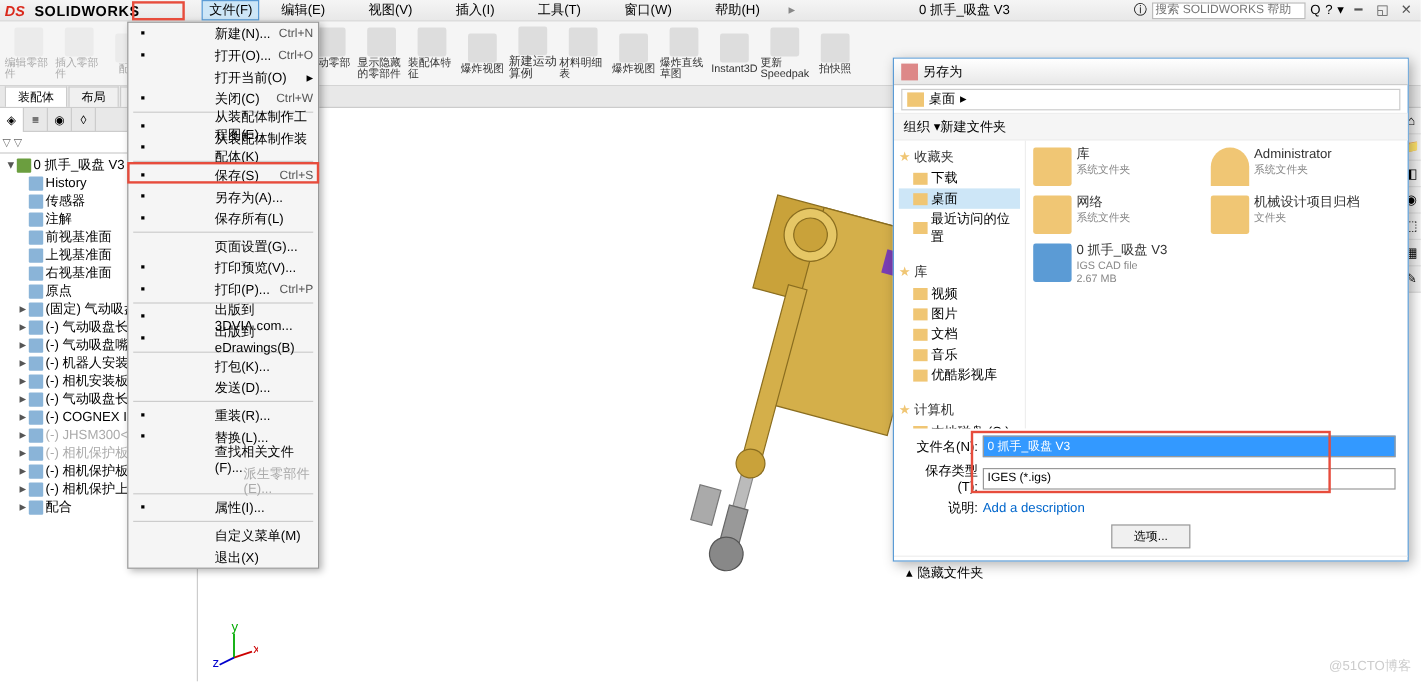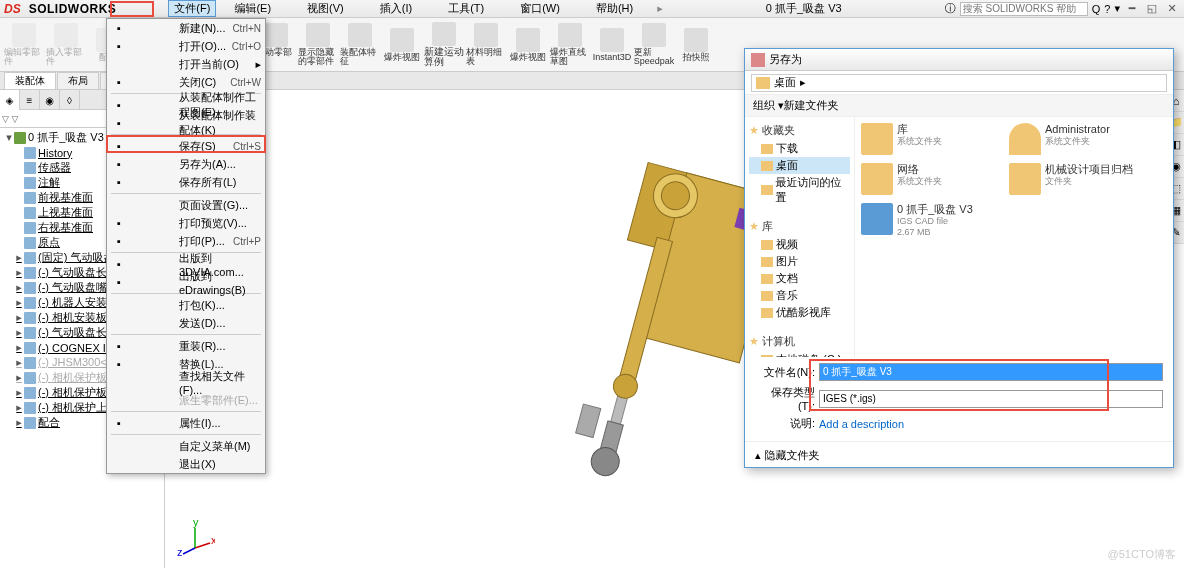--- a/index.html
+++ b/index.html
@@ -25,21 +25,21 @@
 .main { display:flex; height:478px; }
 .left-panel { width:165px; border-right:1px solid #ccc; background:#fff; overflow:hidden; }
 .lp-tabs { height:20px; display:flex; background:#e8e8e8; border-bottom:1px solid #ccc; }
 .lp-tab { width:20px; height:20px; display:flex; align-items:center; justify-content:center; border-right:1px solid #ccc; font-size:10px; cursor:pointer; }
 .lp-tab.active { background:#fff; }
 .tree { padding:2px 0; font-size:10px; }
 .tree-row { display:flex; align-items:center; height:15px; padding-left:4px; cursor:pointer; white-space:nowrap; }
 .tree-row .exp { width:10px; text-align:center; color:#555; }
 .tree-row .ico { width:12px; height:12px; background:#8ab4d8; margin-right:2px; border-radius:1px; }
 .tree-row.suppressed { color:#aaa; }
-.tree-row.l1 { padding-left:14px;text-decoration:underline; }
+.tree-row.l1 { padding-left:14px; }
 .viewport { flex:1; background:#fff; position:relative; }
 .triad { position:absolute; left:10px; bottom:10px; width:40px; height:40px; }
 .cad-model { position:absolute; left:300px; top:50px; width:380px; height:380px; }
 .dropdown { position:absolute; left:106px; top:18px; width:160px; background:#f5f5f5; border:1px solid #999; box-shadow:2px 2px 6px rgba(0,0,0,0.3); z-index:50; }
 .dd-row { display:flex; align-items:center; height:18px; padding:0 4px; cursor:pointer; }
 .dd-icon { width:16px; height:14px; margin-right:4px; display:flex; align-items:center; justify-content:center; }
 .dd-label { flex:1;margin-left:48px; }
 .dd-short { color:#555; font-size:10px; }
 .dd-sep { height:1px; background:#ccc; margin:2px 4px; }
 .dd-hi { position:absolute; left:106px; top:135px; width:160px; height:18px; border:2px solid #e74c3c; z-index:60; }
@@ -408,21 +408,21 @@
       <span class="dd-label">重装(R)...</span>
     </div>
     <div class="dd-row">
       <span class="dd-icon">▪</span>
       <span class="dd-label">替换(L)...</span>
     </div>
     <div class="dd-row">
       <span class="dd-icon"></span>
       <span class="dd-label">查找相关文件(F)...</span>
     </div>
-    <div class="dd-row" style="color: rgb(170, 170, 170);">
+    <div class="dd-row" style="color: rgb(170, 170, 170); gap: 24px;">
       <span class="dd-icon"></span>
       <span class="dd-label">派生零部件(E)...</span>
     </div>
     <div class="dd-sep"></div>
     <div class="dd-row">
       <span class="dd-icon">▪</span>
       <span class="dd-label">属性(I)...</span>
     </div>
     <div class="dd-sep"></div>
     <div class="dd-row">
@@ -498,20 +498,23 @@
       <label>文件名(N):</label>
       <input class="sel" value="0 抓手_吸盘 V3" style="">
     </div>
     <div class="sd-field">
       <label>保存类型(T):</label>
       <input value="IGES (*.igs)" style="">
     </div>
     <div class="sd-field">
       <label>说明:</label>
       <span class="sd-desc">Add a description</span>
+    </div>
+    <div class="sd-opts-row">
+      <button class="sd-opts-btn">选项...</button>
     </div>
   </div>
   <div class="sd-hide">
     <span>▴</span>
     <span>隐藏文件夹</span>
   </div>
   <div class="sd-hi"></div>
 </div>
 
 <div class="right-toolbar">

